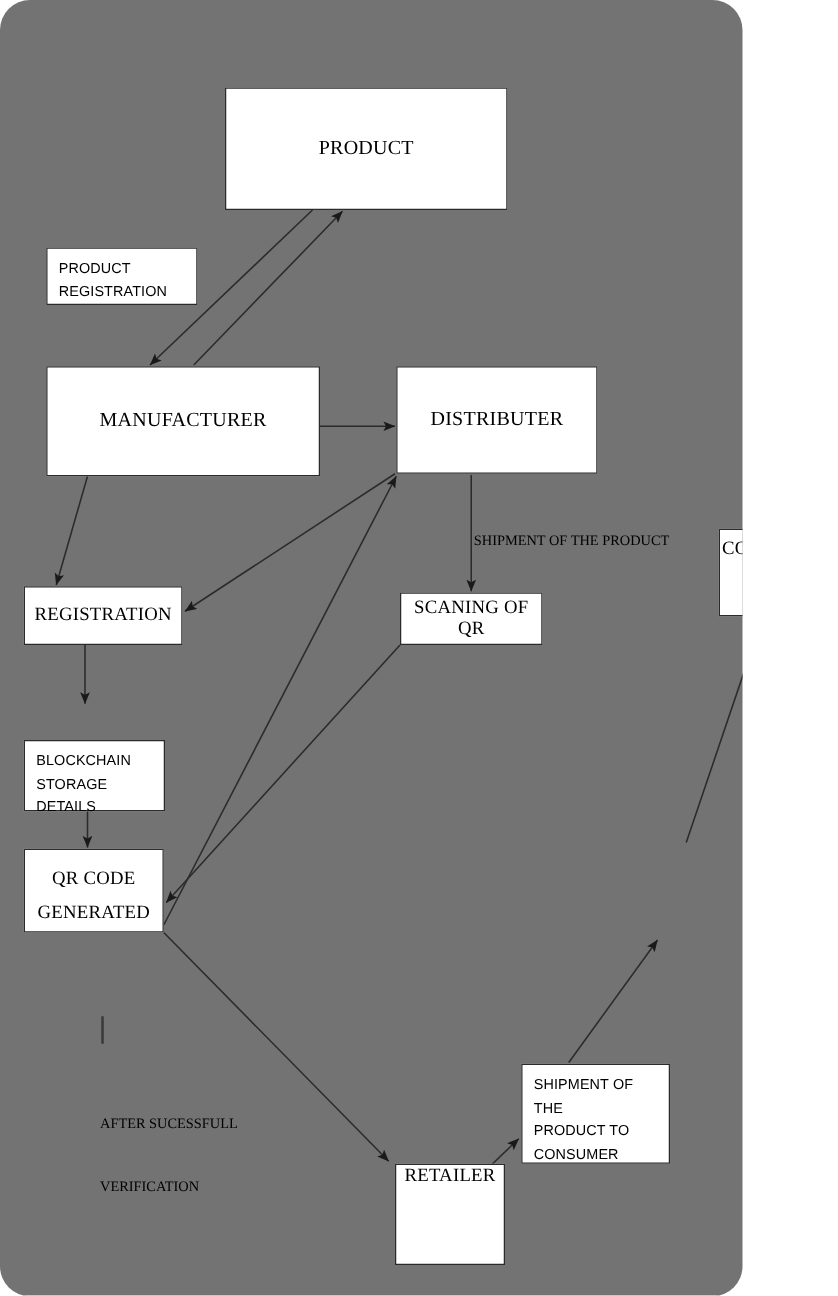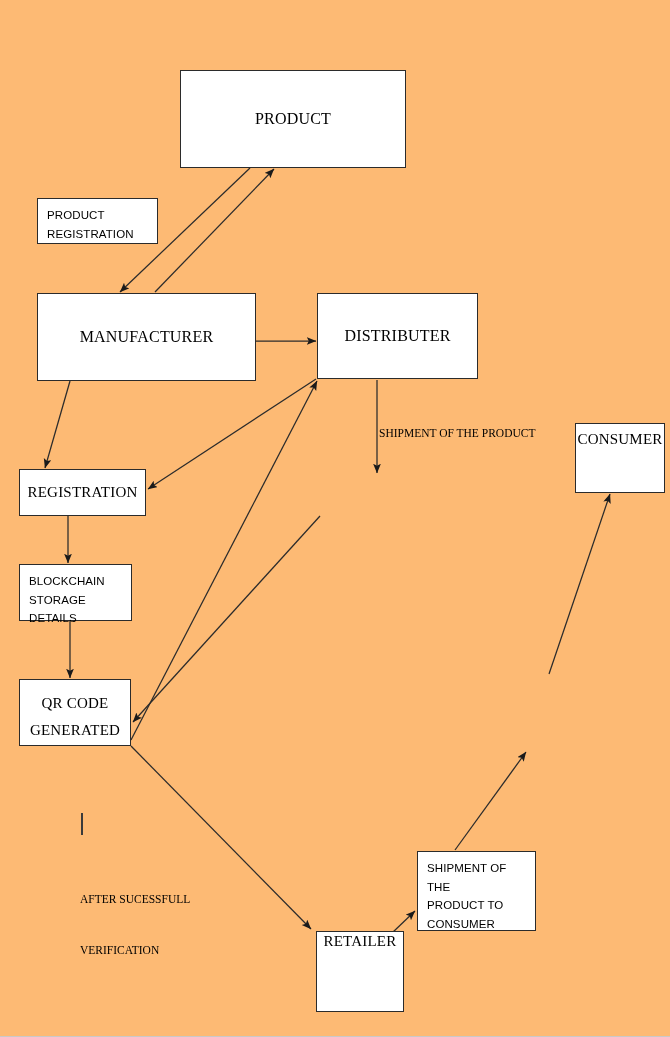--- a/index.html
+++ b/index.html
@@ -7,24 +7,25 @@
     margin: 0;
     padding: 0;
     background: #ffffff;
   }
   body {
     font-family: "Liberation Serif", serif;
     color: #000000;
   }
   #canvas {
     position: relative;
-    width: 670px;
+    width: 594px;
     height: 1037px;
-    background: #fdba74;
+    background: #737373;
     overflow: hidden;
+    border-radius: 24px;
   }
   #edges {
     position: absolute;
     left: 0;
     top: 0;
     width: 670px;
     height: 1037px;
     pointer-events: none;
   }
   .node {
@@ -138,30 +139,33 @@
   </div>
 
   <div class="node serif" style="left:317px; top:293px; width:161px; height:86px;">
     <span class="node-label">DISTRIBUTER</span>
   </div>
 
   <div class="node serif serif-sm" style="left:19px; top:469px; width:127px; height:47px;">
     <span class="node-label">REGISTRATION</span>
   </div>
 
-  <div class="node sans" style="left:19px; top:564px; width:113px; height:57px;">
+  <div class="node sans" style="left:19px; top:592px; width:113px; height:57px;">
     <span class="node-label">BLOCKCHAIN
 STORAGE DETAILS</span>
   </div>
 
   <div class="node serif serif-sm" style="left:19px; top:679px; width:112px; height:67px; line-height:1.85;align-items:flex-end;">
     <span class="node-label">QR CODE
 GENERATED</span>
   </div>
 
+  <div class="node serif serif-sm" style="left:320px; top:474px; width:114px; height:42px;">
+    <span class="node-label">SCANING OF QR</span>
+  </div>
 
   <div class="node serif serif-sm" style="left:575px; top:423px; width:90px; height:70px; align-items:flex-start; padding-top:7px;">
     <span class="node-label">CONSUMER</span>
   </div>
 
 
   <div class="node serif serif-sm" style="left:316px; top:931px; width:88px; height:81px; align-items:flex-start; padding-top:1px;">
     <span class="node-label">RETAILER</span>
   </div>
 

